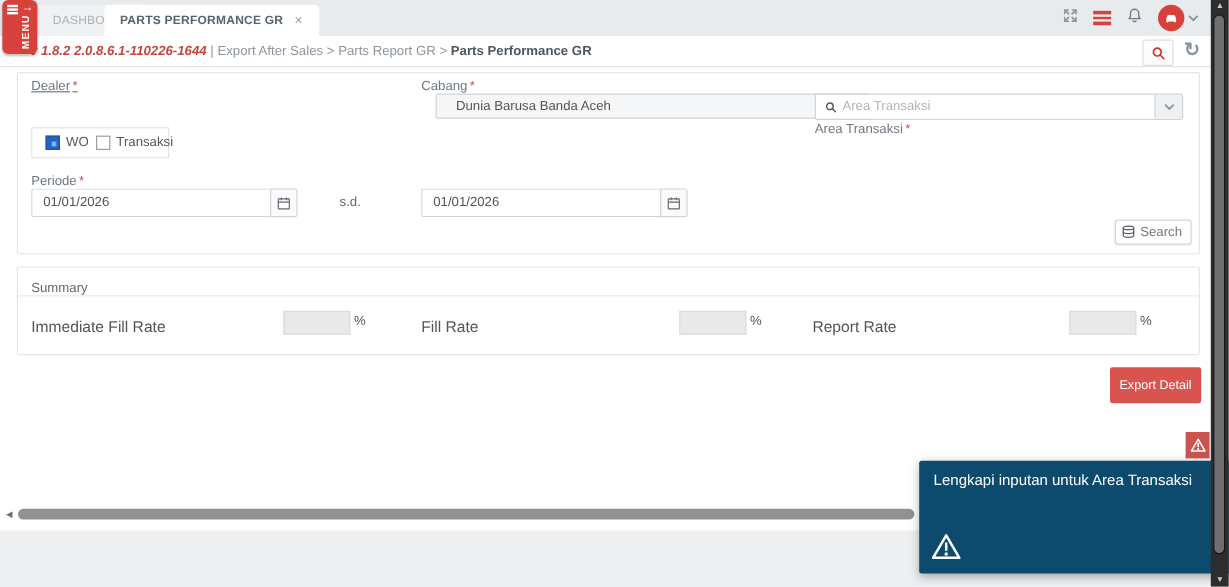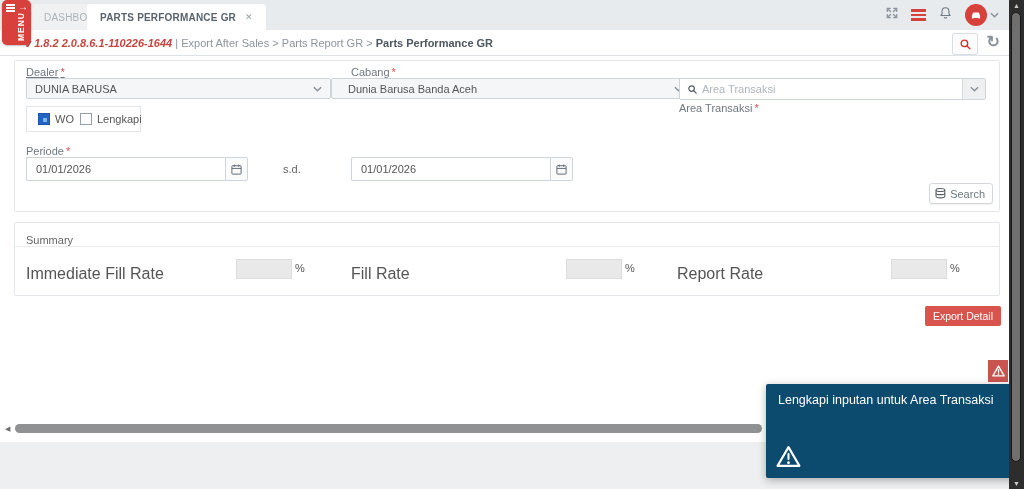--- a/index.html
+++ b/index.html
@@ -68,25 +68,25 @@
              display:flex; align-items:center; justify-content:center; cursor:pointer; }
   .sd { position:absolute; font-size:11px; color:#666; }
   .btn-search-data { position:absolute; right:6px; bottom:7px; height:21px; display:flex; align-items:center;
                      gap:2px; padding:0 7px 0 4px; background:#fff; border:1px solid #d3d7da; border-radius:3px;
                      font-size:11px; color:#6e7882; box-shadow:0 1px 1px rgba(0,0,0,.06); cursor:pointer; }
 
   .panel-summary { top:166px; height:74px; }
   .sum-head { height:24px; border-bottom:1px solid #e8eaec; display:flex; align-items:flex-end;
               padding:0 11px; font-size:11px; color:#666; }
   .sum-row { position:relative; height:48px; }
-  .mlabel { position:absolute; top:18px; font-size:16px; color:#555; }
+  .mlabel { position:absolute; top:18px; font-size:13px; color:#555; }
   .mval { position:absolute; top:12px; width:56px; height:20px; background:#e9e9e9; border:1px solid #dcdcdc; }
   .pct { position:absolute; top:15px; font-size:11px; color:#555; }
 
-  .btn-export { position:absolute; top:250px; right:8px; height:20px; padding:0 8px; background:#d9534f;
+  .btn-export { position:absolute; top:250px; right:8px; height:30px; padding:0 8px; background:#d9534f;
                 color:#fff; font-size:10.5px; border-radius:2px; display:flex; align-items:center; cursor:pointer; }
 
   
   .hscroll { position:absolute; left:0; bottom:8px; width:100%; height:10px; }
   .hs-arrow { position:absolute; left:5px; top:1px; font-size:7px; color:#6e6e6e; }
   .hs-thumb { position:absolute; left:15px; top:0; width:747px; height:9px; background:#8f9193; border-radius:5px; }
   .vscroll { position:absolute; right:0; top:0; width:15px; height:489px; background:#2d2d2d; z-index:40; }
   .vs-arrow { position:absolute; width:100%; text-align:center; font-size:7px; color:#c9c9c9; }
   .vs-up { top:2px; } .vs-down { bottom:2px; }
   .vs-thumb { position:absolute; top:12px; left:2px; width:10px; height:450px; background:#6f6f6f;
@@ -171,31 +171,25 @@
   </div>
   <div class="btn-refresh">↻</div>
 </div>
 
 <div class="content">
 
   <div class="panel panel-filter">
     <div class="flabel" style="left:11px; top:5px;text-decoration:underline;">
       <span>Dealer</span><span class="req">*</span>
     </div>
-    <div class="select" style="left:11px; top:17px; width:305px;">
-      <span>DUNIA BARUSA</span>
-      <svg width="9" height="6" viewBox="0 0 10 6" fill="none" stroke="#8a9199" stroke-width="1.6">
-          <path d="M1 1l4 4 4-4"></path>
-        </svg>
-    </div>
 
     <div class="flabel" style="left:336px; top:5px;">
       <span>Cabang</span><span class="req">*</span>
     </div>
-    <div class="select" style="left:316px; top:17px; width:361px;padding-left:16px;">
+    <div class="select" style="left:348px; top:17px; width:361px;padding-left:16px;">
       <span>Dunia Barusa Banda Aceh</span>
       <svg width="9" height="6" viewBox="0 0 10 6" fill="none" stroke="#8a9199" stroke-width="1.6">
           <path d="M1 1l4 4 4-4"></path>
         </svg>
     </div>
 
     <div class="flabel" style="left:664px; top:5px;margin-top:36px;">
       <span>Area Transaksi</span><span class="req">*</span>
     </div>
     <div class="combo" style="left:664px; top:17px; width:307px;">
@@ -213,21 +207,21 @@
       </span>
     </div>
 
     <div class="wo-box">
       <span class="cb-group">
         <span class="cb checked"></span>
         <span class="cb-label">WO</span>
       </span>
       <span class="cb-group">
         <span class="cb"></span>
-        <span class="cb-label">Lengkapi</span>
+        <span class="cb-label">Transaksi</span>
       </span>
     </div>
 
     <div class="flabel" style="left:11px; top:84px;">
       <span>Periode</span><span class="req">*</span>
     </div>
     <div class="date-group" style="left:11px; top:96px;">
       <input type="text" value="01/01/2026" style="">
       <span class="cal-btn">
         <svg width="13" height="13" viewBox="0 0 24 24" fill="none" stroke="#606a72" stroke-width="1.8">

